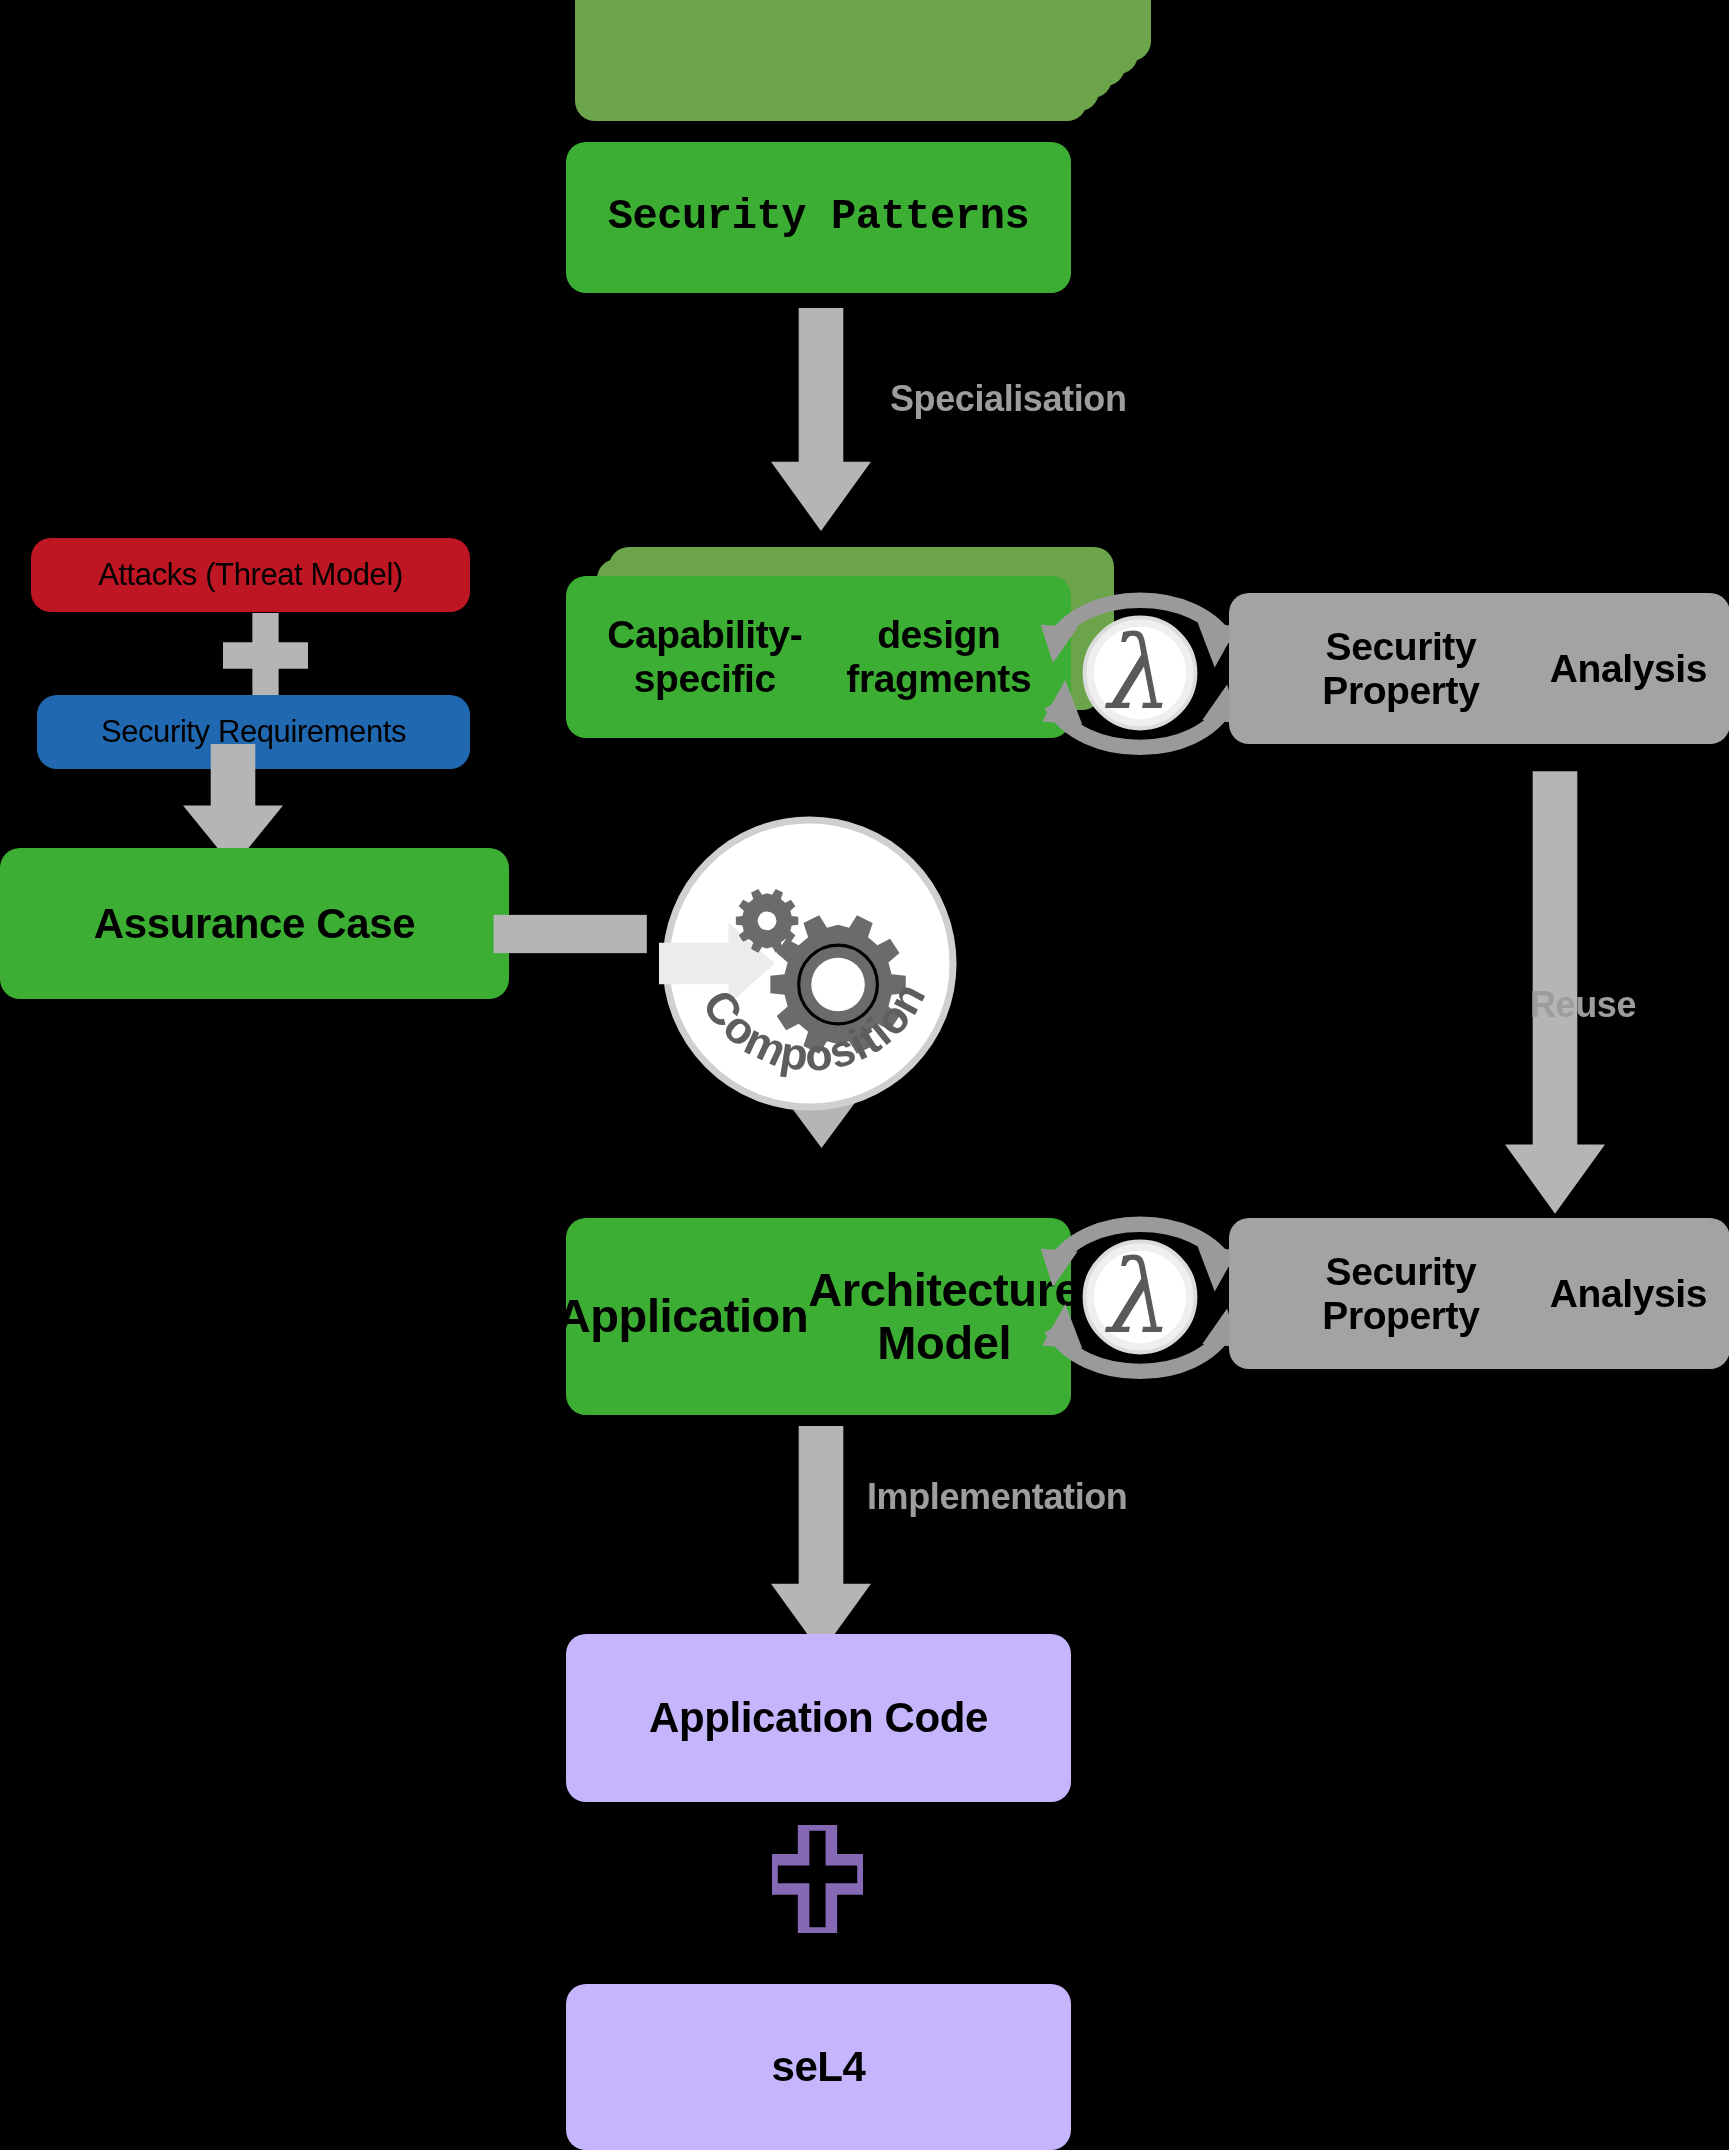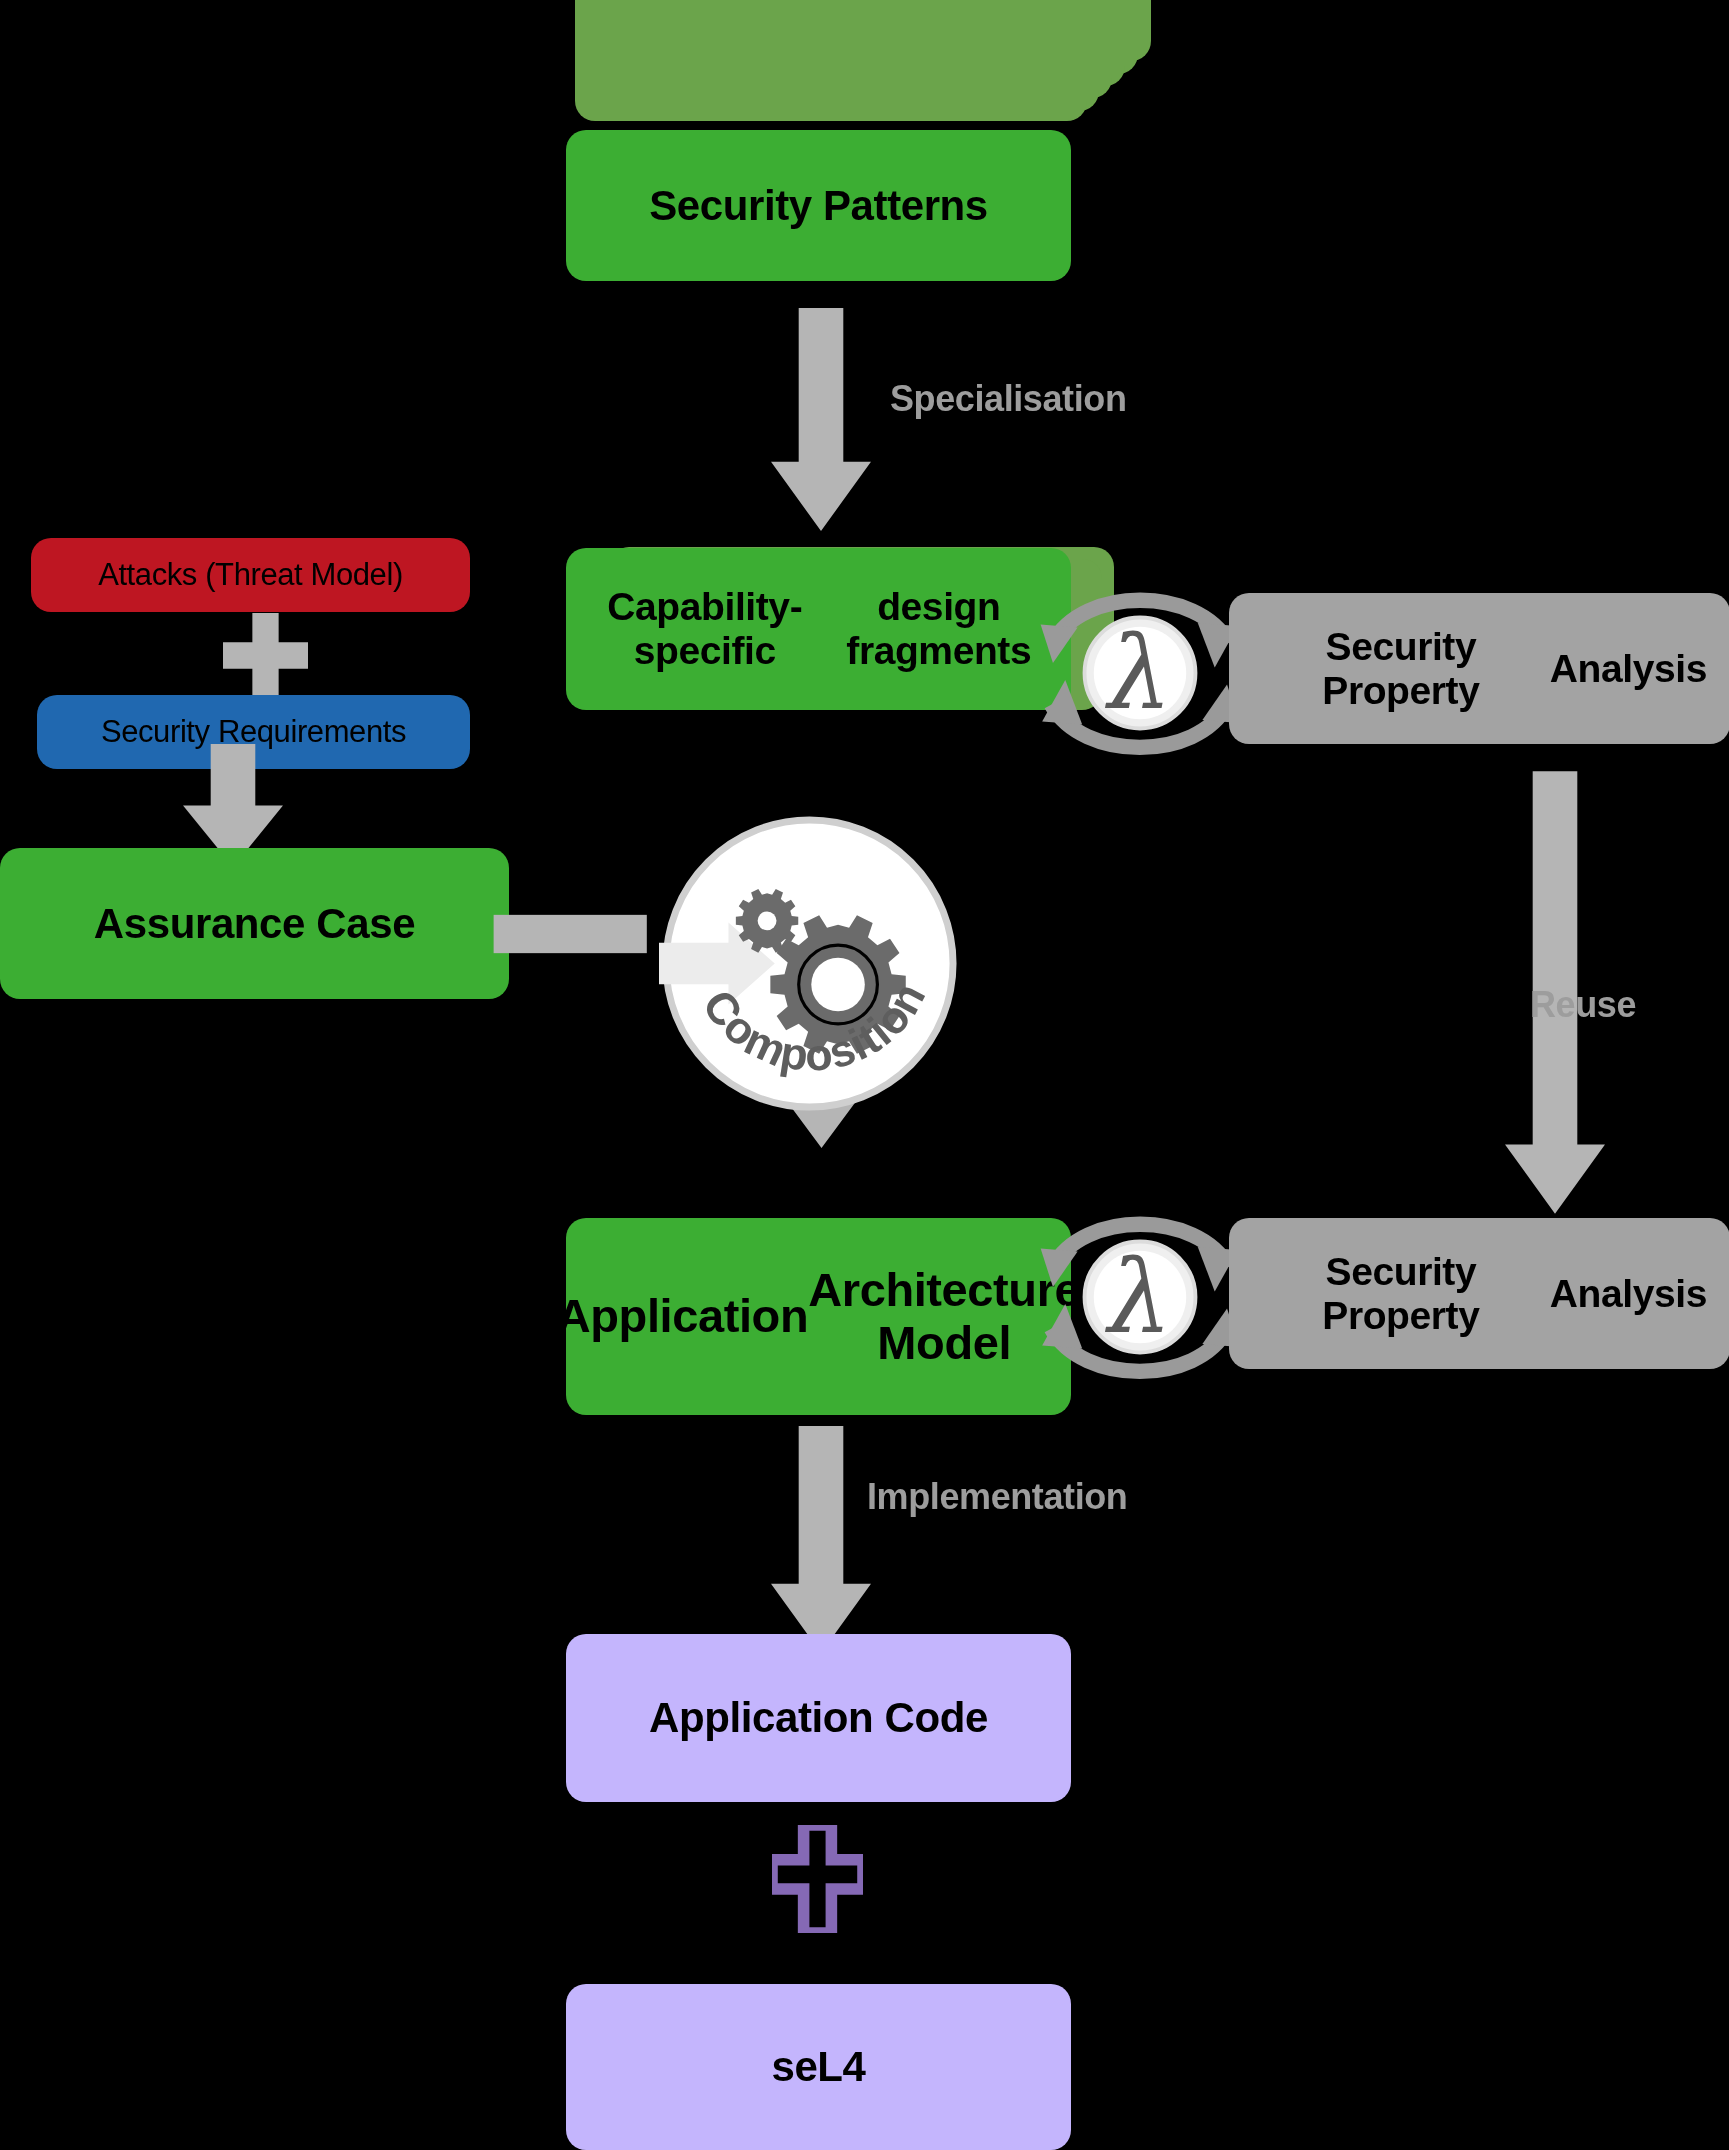--- a/index.html
+++ b/index.html
@@ -26,27 +26,27 @@
   
   #security-patterns-stack{position:absolute;left:566px;top:-31px;width:586px;height:231px;}
   #security-patterns-stack .card{position:absolute;border-radius:20px;background:#6BA44B;width:512px;height:160px;}
   #security-patterns-stack .c1{left:73px;top:-68px;}
   #security-patterns-stack .c2{left:60px;top:-55px;}
   #security-patterns-stack .c3{left:47px;top:-43px;}
   #security-patterns-stack .c4{left:34px;top:-31px;}
   #security-patterns-stack .c5{left:21px;top:-18.5px;}
   #security-patterns-stack .c6{left:9.2px;top:-7.7px;}
 
-  #security-patterns{left:566px;top:130px;width:505px;height:151px;font-size:42px;}
+  #security-patterns{left:566px;top:142px;width:505px;height:151px;font-size:42px;font-family:Liberation Mono, monospace;}
 
   
   #cap-stack .card{position:absolute;border-radius:20px;background:#6BA44B;width:505px;height:151px;}
   #cap-stack .c1{left:609px;top:547px;}
   #cap-stack .c2{left:597px;top:559px;}
-  #cap-frag{left:566px;top:548px;width:505px;height:162px;font-size:39px;padding:0 18.5px;}
+  #cap-frag{left:566px;top:576px;width:505px;height:162px;font-size:39px;padding:0 18.5px;}
 
   #spa-1{left:1229px;top:593px;width:501px;height:151px;font-size:39px;padding:0 23px;}
   #spa-2{left:1229px;top:1218px;width:501px;height:151px;font-size:39px;padding:0 23px;}
 
   #assurance-case{left:0px;top:848px;width:509px;height:151px;font-size:42px;}
 
   #attacks{left:31px;top:526px;width:439px;height:74px;font-size:31px;font-weight:normal;margin-top:12px;}
   #sec-req{left:37px;top:659px;width:433px;height:74px;font-size:31px;font-weight:normal;}
 
   #app-arch{left:566px;top:1218px;width:505px;height:197px;font-size:47px;padding:0 15.4px;}

